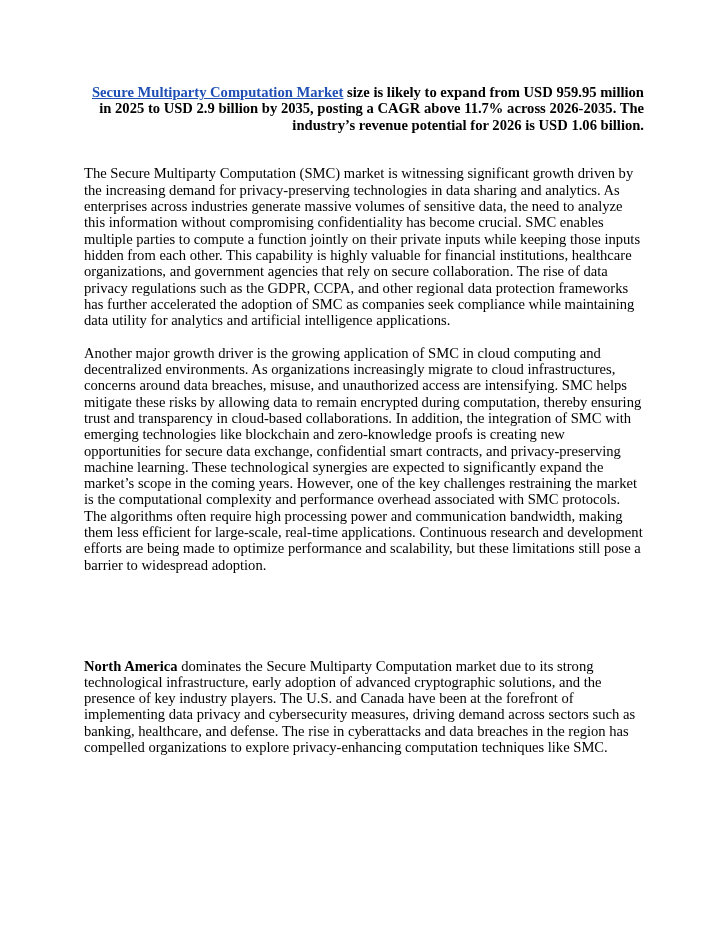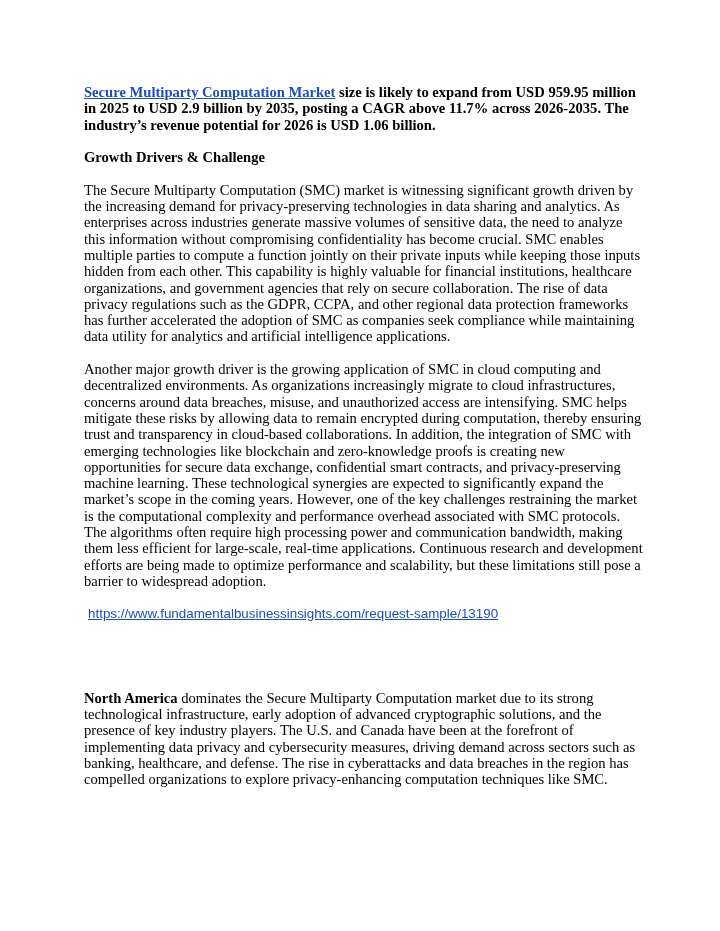--- a/index.html
+++ b/index.html
@@ -21,20 +21,21 @@
       width: 560px;
       font-family: "Liberation Serif", "DejaVu Serif", serif;
       font-size: 14.6px;
       line-height: 16.3px;
     }
     .page p {
       margin: 0;
     }
     .lead {
       font-weight: bold;
+      text-align: right;
     }
     .lead a {
       color: #1f4fb5;
       text-decoration: underline;
     }
     .heading {
       font-weight: bold;
     }
     .gap { height: 16.3px; }
     .cta {
@@ -59,34 +60,32 @@
   </style>
 </head>
 <body>
 
 <div class="page">
 
   <p class="lead"><a href="#">Secure Multiparty Computation Market</a><span> size is likely to expand from USD 959.95 million in 2025 to USD 2.9 billion by 2035, posting a CAGR above 11.7% across 2026-2035. The industry’s revenue potential for 2026 is USD 1.06 billion.</span></p>
 
   <div class="gap"></div>
 
-  <p class="heading">Growth Drivers &amp; Challenge</p>
 
   <div class="gap"></div>
 
   <p>The Secure Multiparty Computation (SMC) market is witnessing significant growth driven by the increasing demand for privacy-preserving technologies in data sharing and analytics. As enterprises across industries generate massive volumes of sensitive data, the need to analyze this information without compromising confidentiality has become crucial. SMC enables multiple parties to compute a function jointly on their private inputs while keeping those inputs hidden from each other. This capability is highly valuable for financial institutions, healthcare organizations, and government agencies that rely on secure collaboration. The rise of data privacy regulations such as the GDPR, CCPA, and other regional data protection frameworks has further accelerated the adoption of SMC as companies seek compliance while maintaining data utility for analytics and artificial intelligence applications.</p>
 
   <div class="gap"></div>
 
   <p>Another major growth driver is the growing application of SMC in cloud computing and decentralized environments. As organizations increasingly migrate to cloud infrastructures, concerns around data breaches, misuse, and unauthorized access are intensifying. SMC helps mitigate these risks by allowing data to remain encrypted during computation, thereby ensuring trust and transparency in cloud-based collaborations. In addition, the integration of SMC with emerging technologies like blockchain and zero-knowledge proofs is creating new opportunities for secure data exchange, confidential smart contracts, and privacy-preserving machine learning. These technological synergies are expected to significantly expand the market’s scope in the coming years. However, one of the key challenges restraining the market is the computational complexity and performance overhead associated with SMC protocols. The algorithms often require high processing power and communication bandwidth, making them less efficient for large-scale, real-time applications. Continuous research and development efforts are being made to optimize performance and scalability, but these limitations still pose a barrier to widespread adoption.</p>
 
   <div class="gap"></div>
 
 
-  <p class="url"><a href="#">https://www.fundamentalbusinessinsights.com/request-sample/13190</a></p>
 
   <div style="height:52px"></div>
 
 
   <div class="gap"></div>
 
   <p><b>North America</b><span> dominates the Secure Multiparty Computation market due to its strong technological infrastructure, early adoption of advanced cryptographic solutions, and the presence of key industry players. The U.S. and Canada have been at the forefront of implementing data privacy and cybersecurity measures, driving demand across sectors such as banking, healthcare, and defense. The rise in cyberattacks and data breaches in the region has compelled organizations to explore privacy-enhancing computation techniques like SMC.</span></p>
 
 </div>
 

